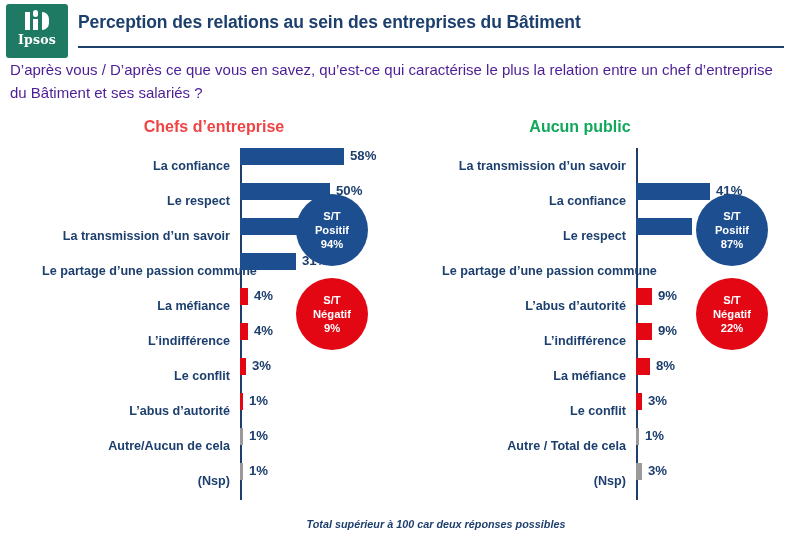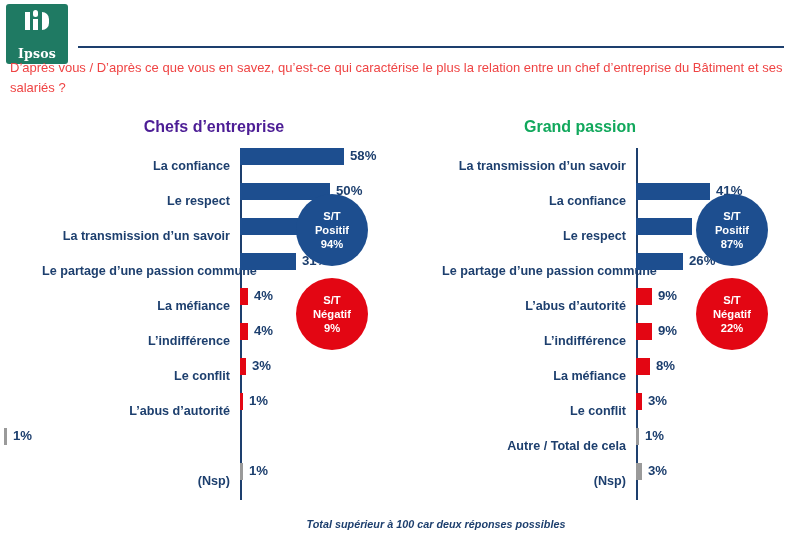--- a/index.html
+++ b/index.html
@@ -16,28 +16,28 @@
 
   
   .header {
     position: absolute;
     left: 0; top: 0;
     width: 800px; height: 52px;
   }
   .logo {
     position: absolute;
     left: 6px; top: 4px;
-    width: 62px; height: 60px;
+    width: 62px; height: 54px;
     background: #1f7a63;
     border-radius: 3px;
     color: #ffffff;
     display: flex;
     align-items: flex-end;
     justify-content: center;
-    padding-bottom: 4px;
+    padding-bottom: 12px;
   }
   .logo .mark {
     position: absolute;
     left: 50%; top: 6px;
     transform: translateX(-50%);
     width: 26px; height: 20px;
   }
   .logo .mark .bar {
     position: absolute;
     background: #ffffff;
@@ -66,39 +66,39 @@
     left: 78px; top: 46px;
     width: 706px; height: 2px;
     background: #1d3f6e;
   }
 
   
   .question {
     position: absolute;
     left: 10px; top: 58px;
     width: 780px;
-    font-size: 13px;
+    font-size: 15px;
     line-height: 1.55;
-    color: #ef4444;
+    color: #4c1d95;
   }
 
   
   .panel { position: absolute; top: 118px; }
   .panel-left { left: 0px; width: 400px; }
   .panel-right { left: 400px; width: 400px; }
 
   .panel-title {
     position: absolute;
     top: 0;
     width: 100%;
     text-align: center;
     font-size: 16px;
     font-weight: bold;
   }
-  .panel-left .panel-title { color: #4c1d95; padding-left: 28px; }
+  .panel-left .panel-title { color: #ef4444; padding-left: 28px; }
   .panel-right .panel-title { color: #11a85c; padding-right: 40px; }
 
   .axis {
     position: absolute;
     top: 30px;
     width: 1.5px;
     height: 352px;
     background: #1d3f6e;
   }
   .panel-left .axis { left: 240px; }
@@ -188,20 +188,21 @@
 <div class="header">
   <div class="logo">
     <div class="mark">
       <div class="bar b1"></div>
       <div class="bar b2"></div>
       <div class="bar b3"></div>
       <div class="bar b4"></div>
     </div>
     <div class="word">Ipsos</div>
   </div>
+  <div class="title">Perception des relations au sein des entreprises du Bâtiment</div>
   <div class="title-rule"></div>
 </div>
 
 <div class="question">D’après vous / D’après ce que vous en savez, qu’est-ce qui caractérise le plus la relation entre un chef d’entreprise du Bâtiment et ses salariés ?</div>
 
 <div class="panel panel-left">
   <div class="panel-title">Chefs d’entreprise</div>
   <div class="axis"></div>
   <div class="rows">
 
@@ -263,39 +264,40 @@
 
     <div class="row">
       <div class="row-label">L’abus d’autorité</div>
       <div class="bar-wrap">
         <div class="bar neg" style="width:3px"></div>
         <div class="bar-value">1%</div>
       </div>
     </div>
 
     <div class="row">
+      <div class="row-label">Autre/Aucun de cela</div>
       <div class="bar-wrap">
         <div class="bar nsp" style="width:3px"></div>
         <div class="bar-value">1%</div>
       </div>
     </div>
 
     <div class="row">
       <div class="row-label">(Nsp)</div>
       <div class="bar-wrap">
         <div class="bar nsp" style="width:3px"></div>
         <div class="bar-value">1%</div>
       </div>
     </div>
 
   </div>
 </div>
 
 <div class="panel panel-right">
-  <div class="panel-title">Grand passion</div>
+  <div class="panel-title">Aucun public</div>
   <div class="axis"></div>
   <div class="rows">
 
     <div class="row">
       <div class="row-label">La transmission d’un savoir</div>
     </div>
 
     <div class="row">
       <div class="row-label">La confiance</div>
       <div class="bar-wrap">
@@ -307,24 +309,20 @@
     <div class="row">
       <div class="row-label">Le respect</div>
       <div class="bar-wrap">
         <div class="bar" style="width:56px"></div>
         <div class="bar-value">31%</div>
       </div>
     </div>
 
     <div class="row">
       <div class="row-label">Le partage d’une passion commune</div>
-      <div class="bar-wrap">
-        <div class="bar" style="width:47px"></div>
-        <div class="bar-value">26%</div>
-      </div>
     </div>
 
     <div class="row">
       <div class="row-label">L’abus d’autorité</div>
       <div class="bar-wrap">
         <div class="bar neg" style="width:16px"></div>
         <div class="bar-value">9%</div>
       </div>
     </div>
 

